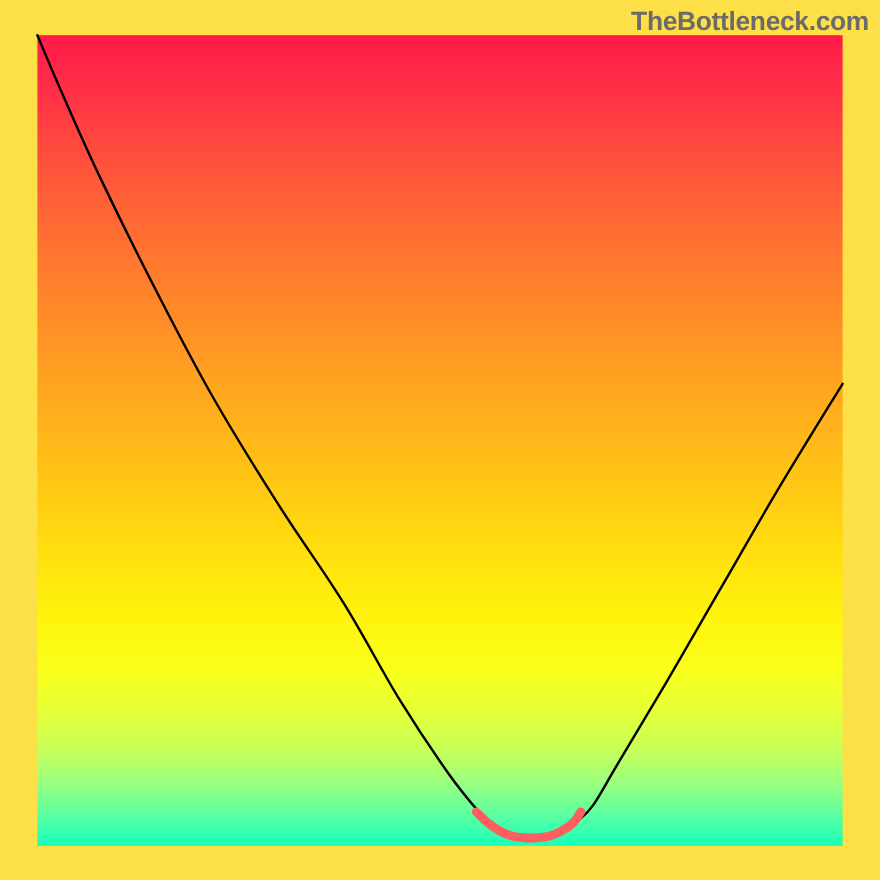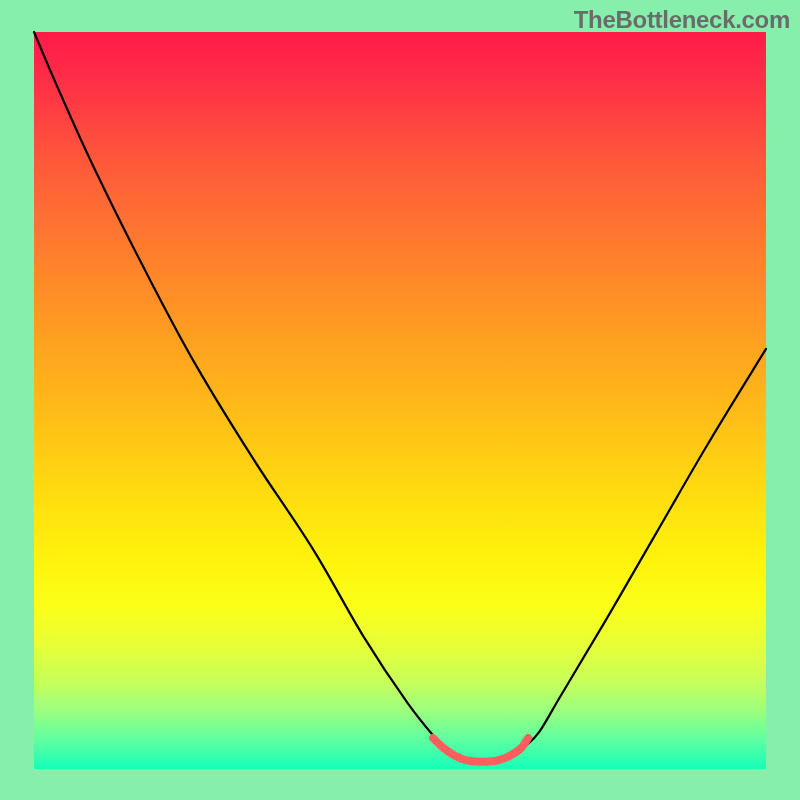--- a/index.html
+++ b/index.html
@@ -7,21 +7,21 @@
     padding: 0;
     width: 800px;
     height: 800px;
     background: #000000;
     overflow: hidden;
   }
   .chart-container {
     position: relative;
     width: 800px;
     height: 800px;
-    background: #86efac;
+    background: #fde047;
   }
   .gradient-bg {
     position: absolute;
     left: 34px;
     top: 32px;
     width: 732px;
     height: 737px;
     background: linear-gradient(to bottom,
       #ff1a4a 0%,
       #ff3046 7%,

